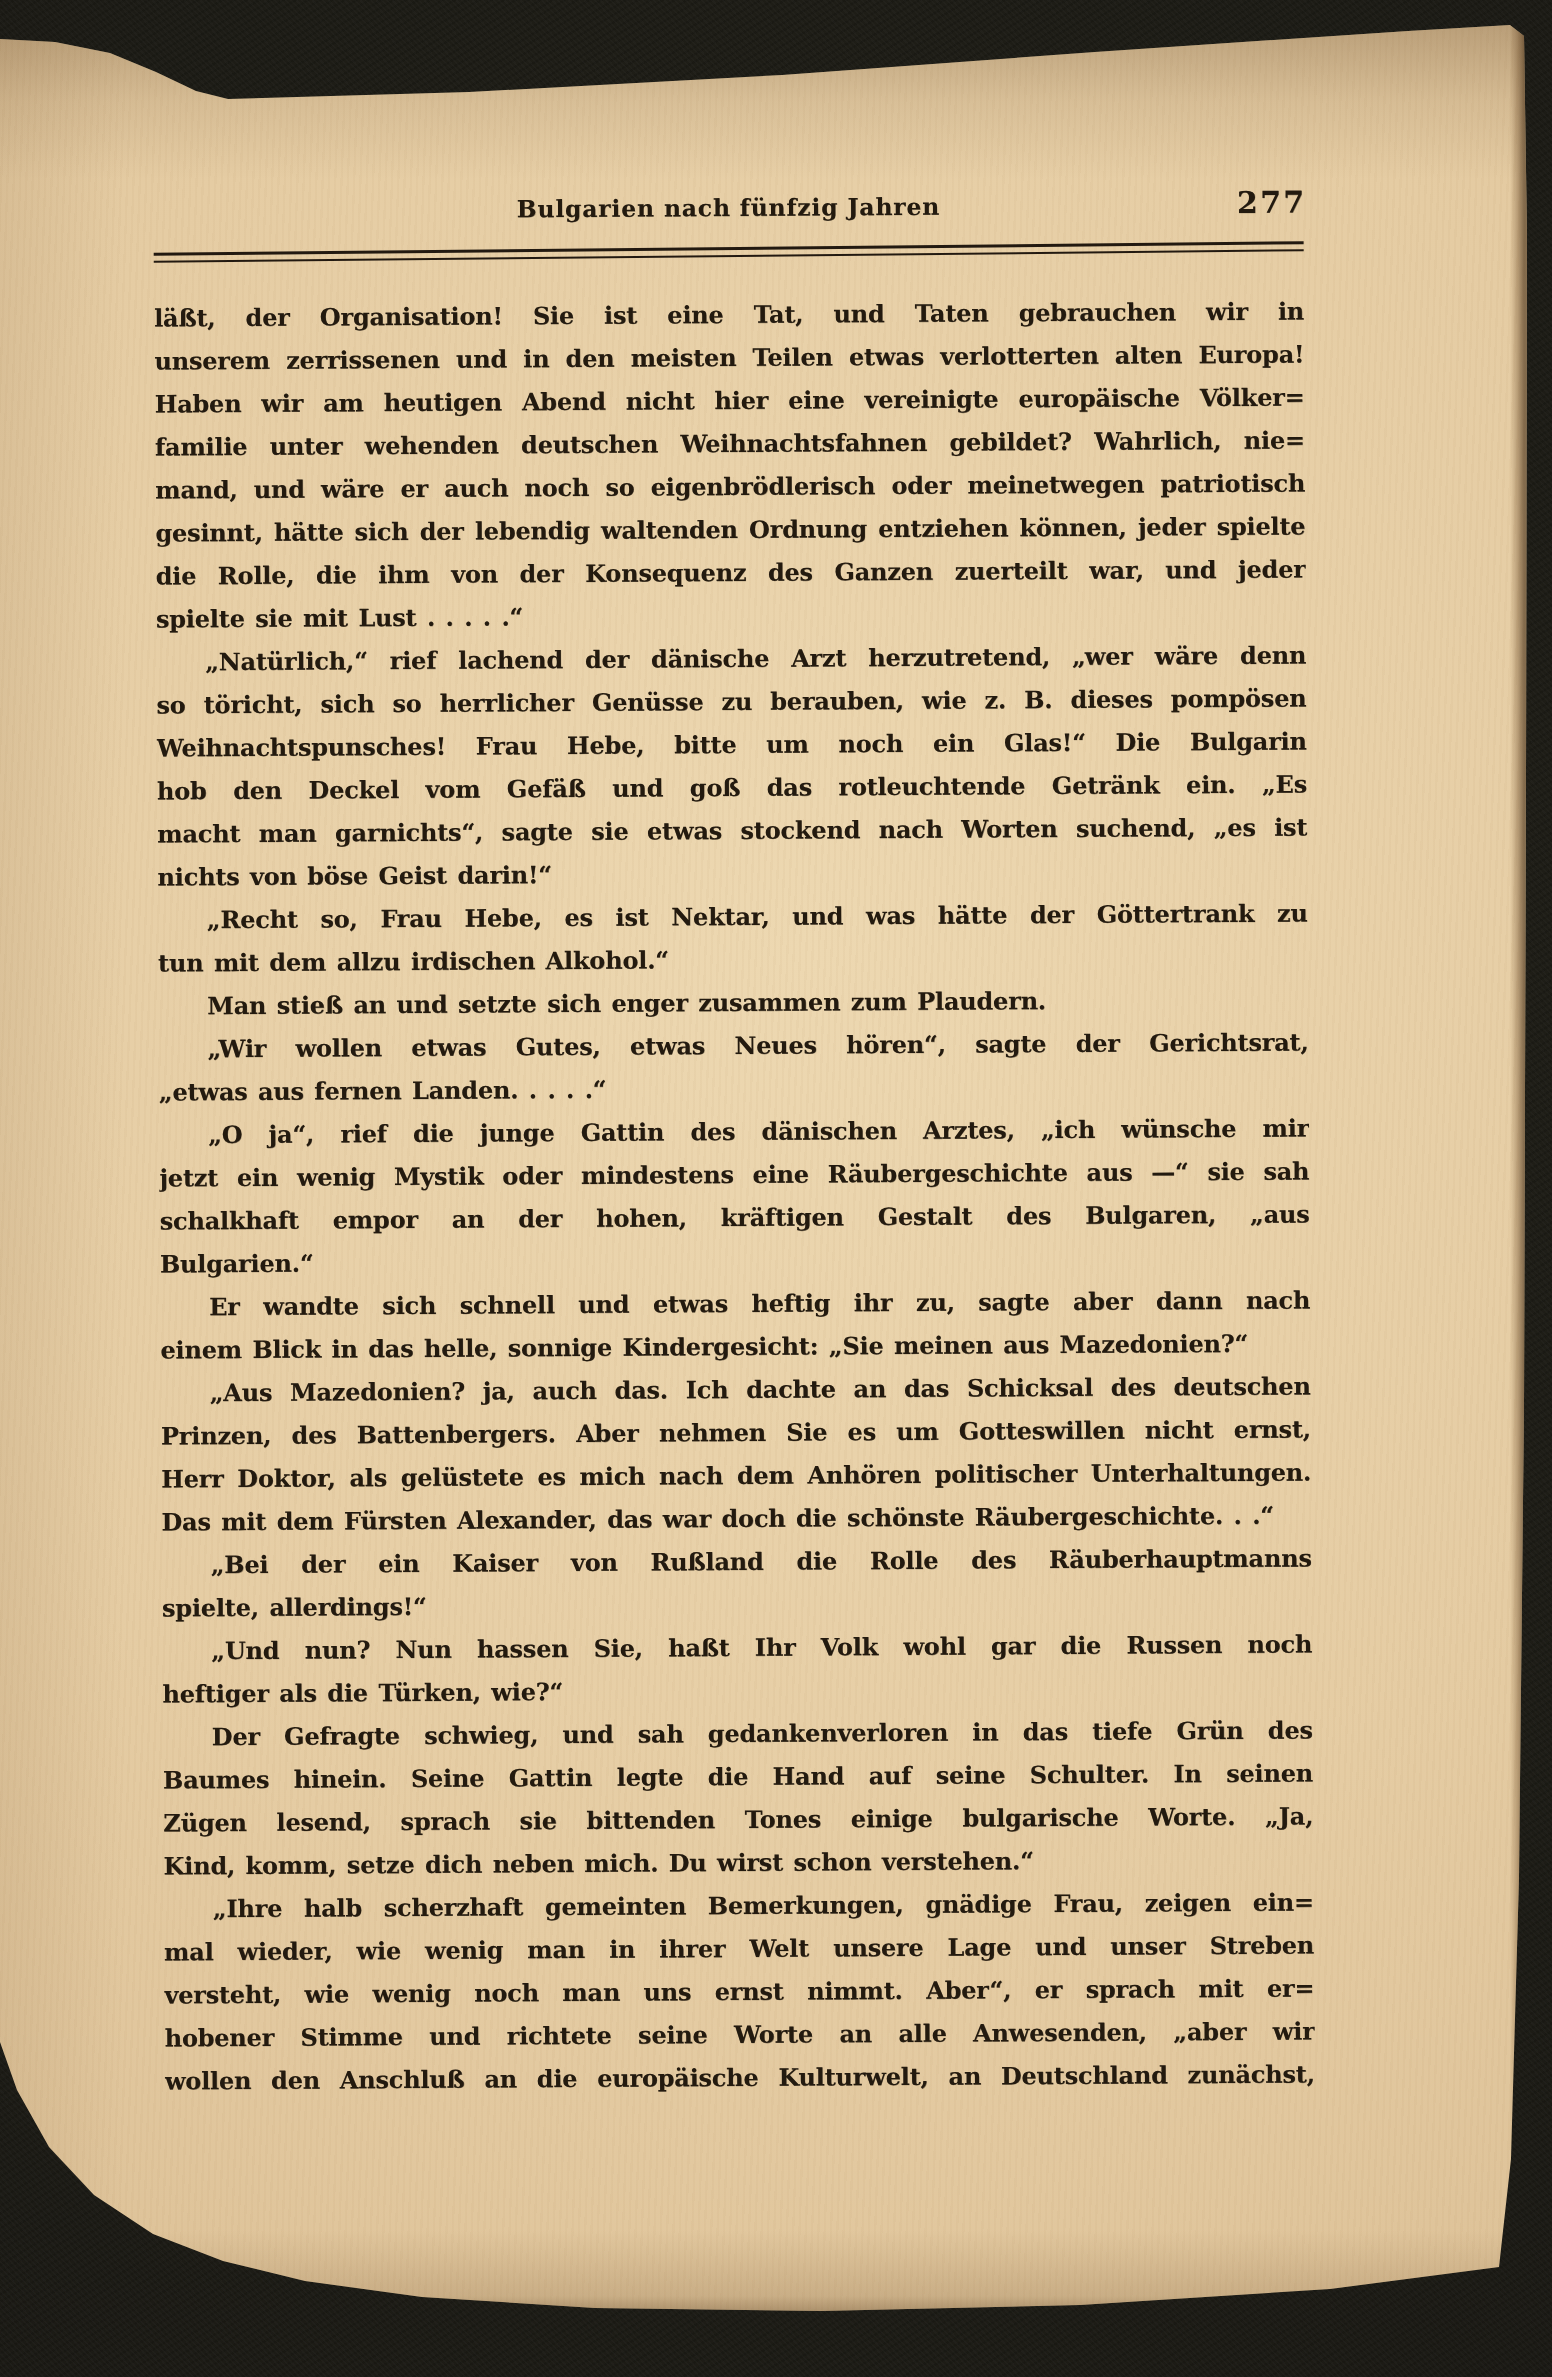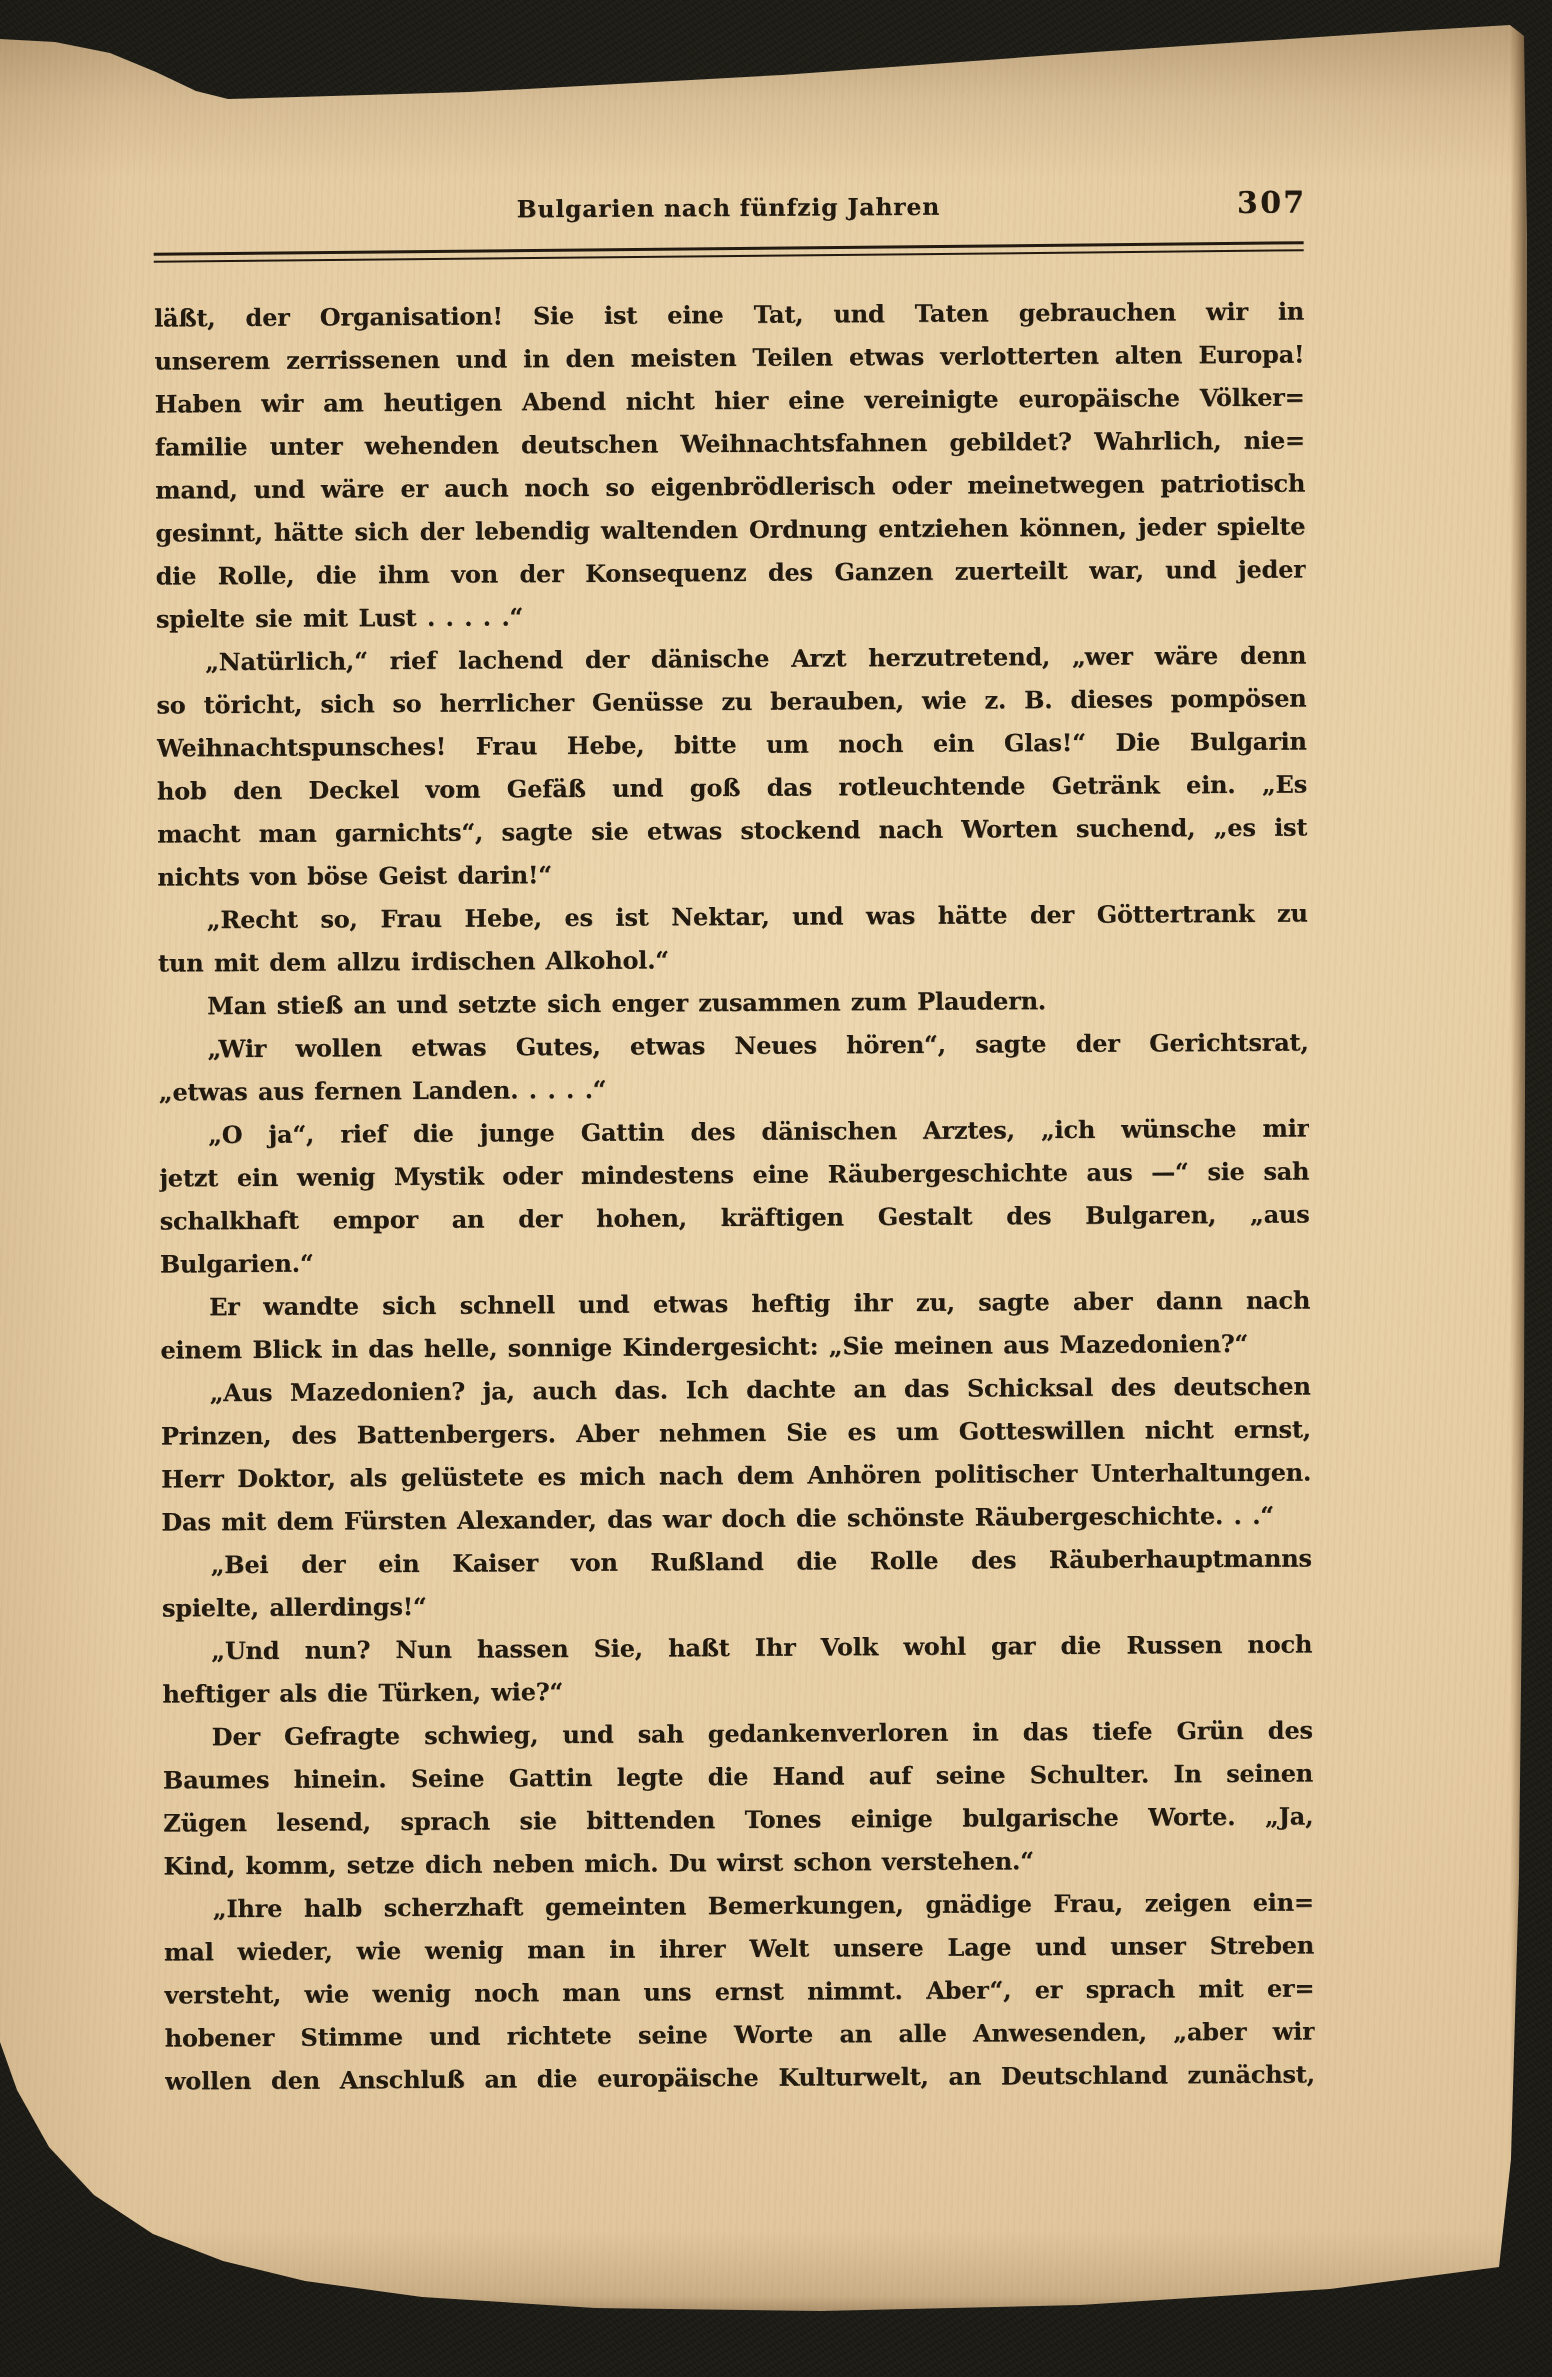--- a/index.html
+++ b/index.html
@@ -36,21 +36,20 @@
       305px 2281px, 223px 2261px, 153px 2234px, 94px 2195px, 49px 2147px,
       17px 2090px, 0px 2042px
     );
     background-image:
       linear-gradient(180deg, rgba(90,60,30,0.30) 23.5px, rgba(90,60,30,0.10) 102px, rgba(90,60,30,0) 180px),
       linear-gradient(90deg, rgba(0,0,0,0) 1510px, rgba(110,78,44,0.40) 1518px, rgba(72,48,24,0.62) 1524px, rgba(72,48,24,0.62) 1527px, rgba(0,0,0,0) 1528px),
       linear-gradient(180deg, rgba(0,0,0,0) 2230px, rgba(120,90,55,0.22) 2296px, rgba(95,68,38,0.40) 2311px),
       linear-gradient(90deg, rgba(120,88,52,0.10) 0px, rgba(120,88,52,0) 125px),
       repeating-linear-gradient(92deg, rgba(165,125,75,0.05) 0 2.3px, rgba(165,125,75,0) 2.3px 6.3px),
       radial-gradient(130% 95% at 52% 40%, #edd8b1 0%, #e5cca3 45%, #dcc096 74%, #d0b285 100%);
-    border-radius: 20px;
   }
 
   
   .content {
     position: absolute;
     left: 156px;
     top: 0;
     width: 1150px;
     transform: rotate(-0.35deg);
     transform-origin: 50% 30%;
@@ -113,21 +112,21 @@
 </style>
 </head>
 <body>
 
 <div class="scene">
   <div class="paper">
     <div class="content">
 
       <div class="header">
         <span class="running-title">Bulgarien nach fünfzig Jahren</span>
-        <span class="page-number">307</span>
+        <span class="page-number">277</span>
       </div>
 
       <div class="double-rule"></div>
 
       <div class="text-block">
           <div class="para">
             <div class="line">läßt, der Organisation! Sie ist eine Tat, und Taten gebrauchen wir in</div>
             <div class="line">unserem zerrissenen und in den meisten Teilen etwas verlotterten alten Europa!</div>
             <div class="line">Haben wir am heutigen Abend nicht hier eine vereinigte europäische Völker=</div>
             <div class="line">familie unter wehenden deutschen Weihnachtsfahnen gebildet? Wahrlich, nie=</div>

